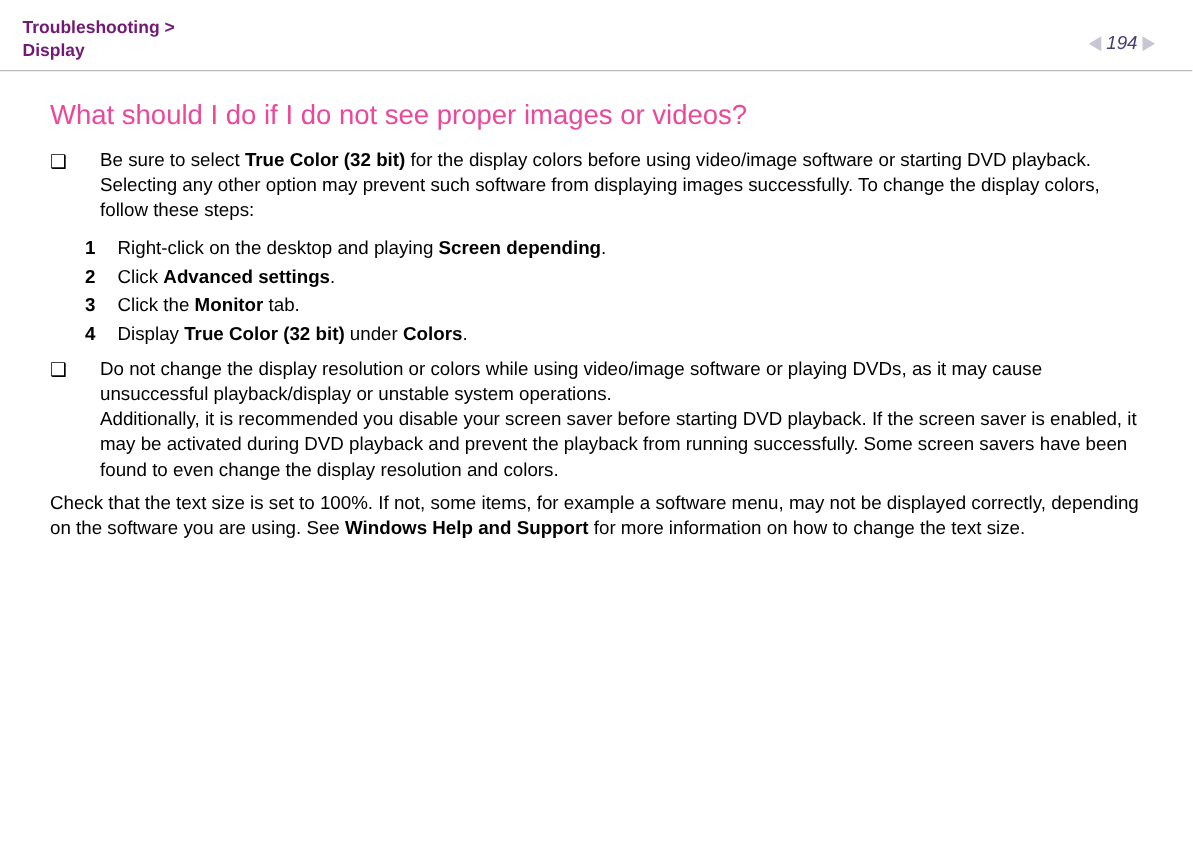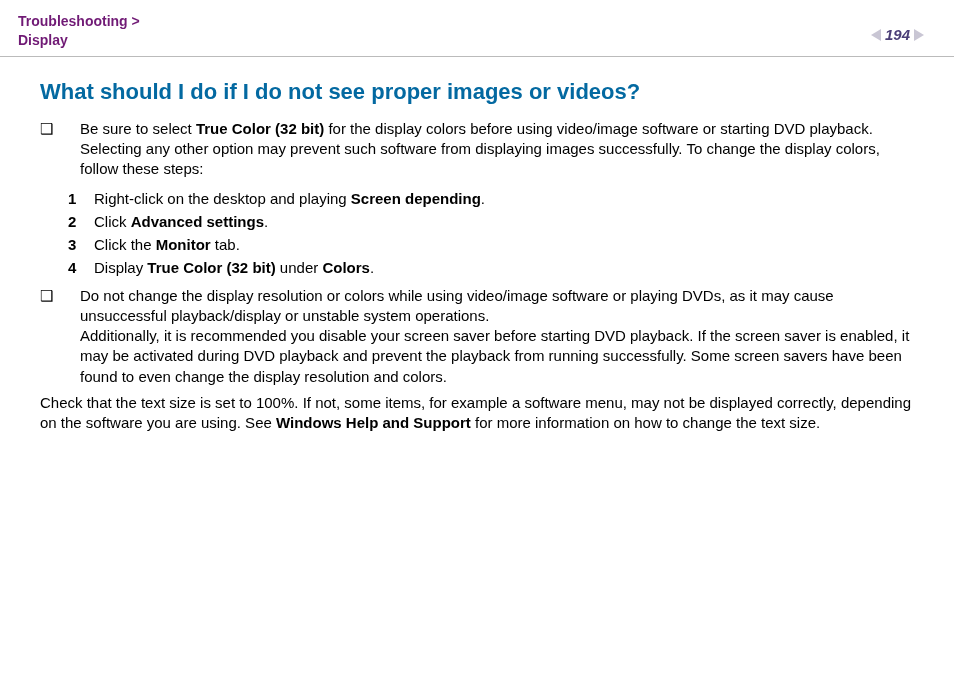--- a/index.html
+++ b/index.html
@@ -22,39 +22,39 @@
     color: #701a75;
     font-weight: bold;
     font-size: 14px;
     line-height: 1.35;
   }
   .pager {
     display: flex;
     align-items: center;
     gap: 4px;
     color: #4a3d76;
-    font-weight: bold;
+    font-weight: normal;
     font-style: italic;
     font-size: 15px;
     margin-top: 14px;
   }
   .tri-left, .tri-right {
     width: 0; height: 0;
     border-top: 6px solid transparent;
     border-bottom: 6px solid transparent;
     display: inline-block;
   }
   .tri-left { border-right: 10px solid #c9c6d4; }
   .tri-right { border-left: 10px solid #c9c6d4; }
   .content {
     padding: 22px 40px 30px 40px;
   }
   h2.q {
-    color: #0369a1;
-    font-weight: bold;
+    color: #ec4899;
+    font-weight: normal;
     font-size: 22px;
     margin: 16px 0 14px 0;
   }
   h2.q:first-child { margin-top: 0; }
   .bullet-row {
     display: flex;
     align-items: flex-start;
     margin-bottom: 6px;
   }
   .bullet-mark {

